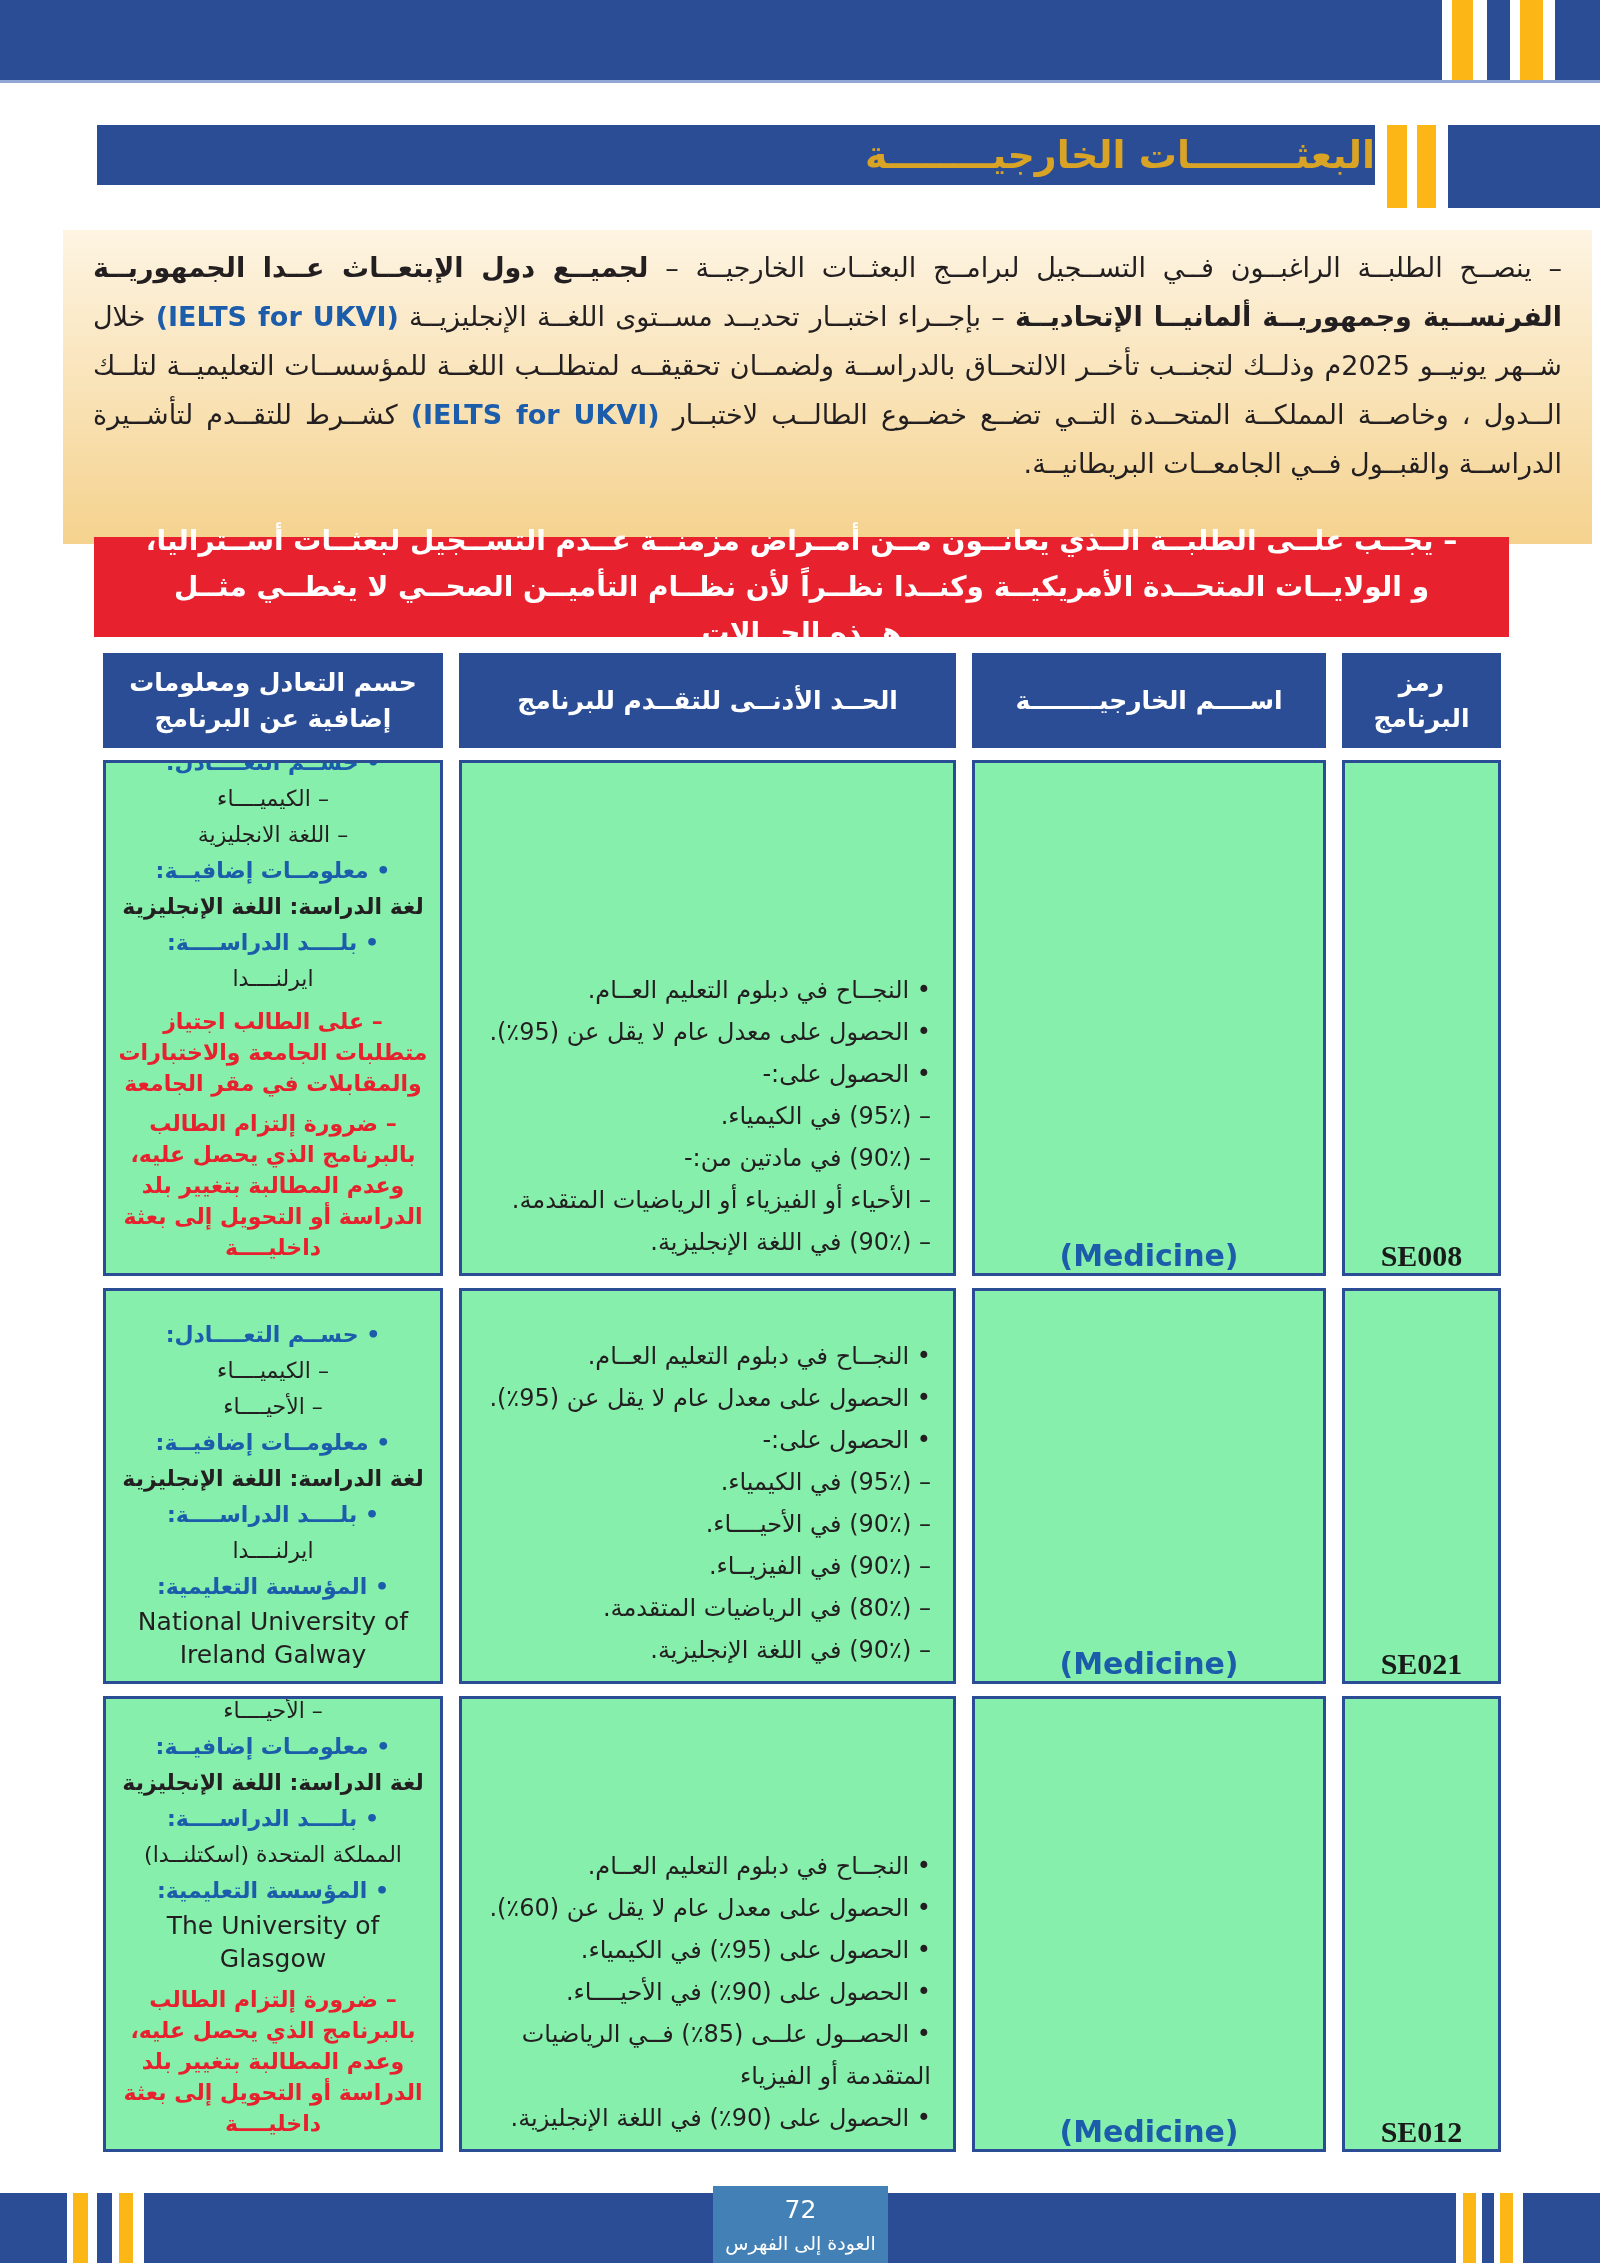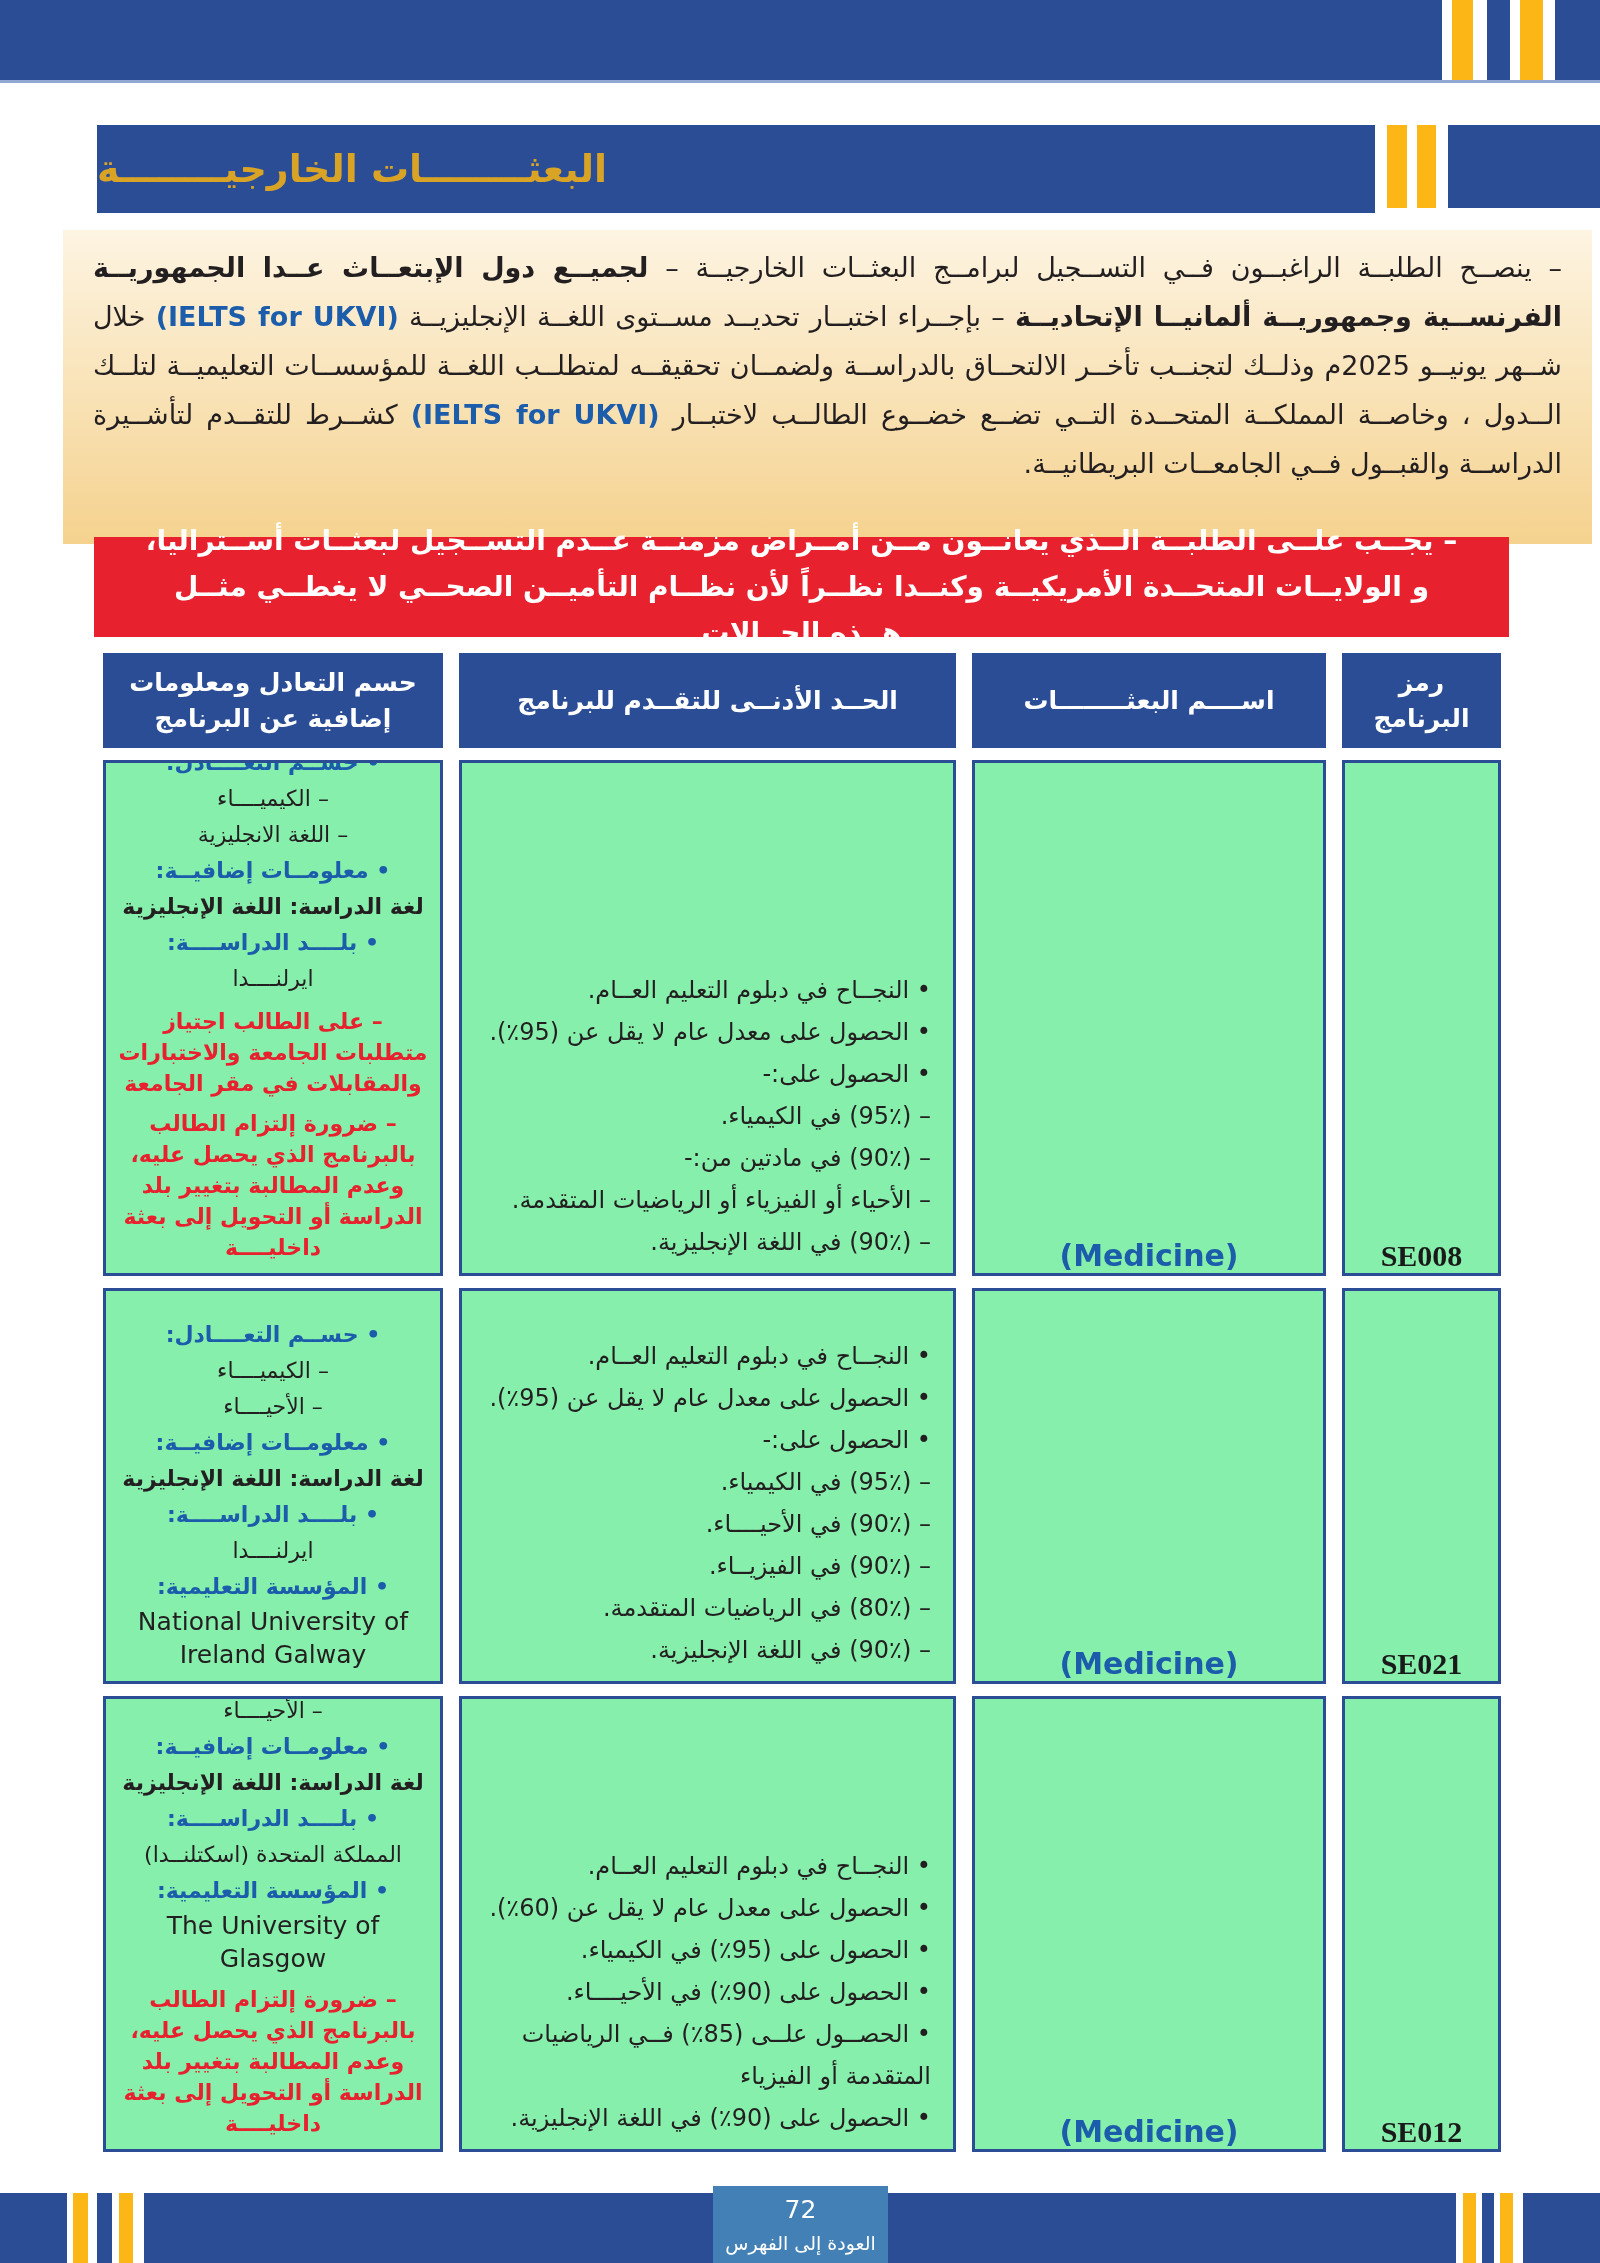--- a/index.html
+++ b/index.html
@@ -17,22 +17,22 @@
   html,body{background:#ffffff;}
   body{font-family:"DejaVu Sans",sans-serif;color:var(--text);}
   .page{position:relative;width:1600px;height:2263px;background:#fff;overflow:hidden;margin:0 auto;}
   .abs{position:absolute;}
 
   
   .topbar{top:0;left:0;width:1442px;height:80px;background:var(--primary-blue);}
   .top-underline{top:80px;left:0;width:1600px;height:3px;background:#93a7d4;}
 
   
-  .banner{top:125px;left:97px;width:1278px;height:88px;background:var(--primary-blue);
-          display:flex;align-items:center;justify-content:flex-start;}
+  .banner{top:125px;left:97px;width:1278px;height:60px;background:var(--primary-blue);
+          display:flex;align-items:center;justify-content:flex-end;}
   .banner-title{color:var(--title-gold);font-size:38px;font-weight:bold;letter-spacing:1px;direction:rtl;}
 
   
   .intro{top:230px;left:63px;width:1529px;height:314px;
          background:linear-gradient(180deg,var(--cream-top),var(--cream-bottom));
          direction:rtl;text-align:justify;padding:13px 30px 0 30px;overflow:hidden;}
   .intro p{font-size:27px;line-height:49px;color:var(--text);}
   .intro b.arb{font-weight:bold;}
   .ielts{color:var(--link-blue);unicode-bidi:embed;}
 
@@ -94,21 +94,21 @@
   <div class="abs intro">
     <p><span>– ينصــح الطلبــة الراغبــون فــي التســجيل لبرامــج البعثــات الخارجيــة – </span><b class="arb">لجميــع دول الإبتعــاث عــدا الجمهوريــة الفرنســية وجمهوريــة ألمانيــا الإتحاديــة</b><span> – بإجــراء اختبــار تحديــد مســتوى اللغــة الإنجليزيــة </span><b class="ielts" dir="ltr">(IELTS for UKVI)</b><span> خلال شــهر يونيــو 2025م وذلــك لتجنــب تأخــر الالتحــاق بالدراســة ولضمــان تحقيقــه لمتطلــب اللغــة للمؤسســات التعليميــة لتلــك الــدول ، وخاصــة المملكــة المتحــدة التــي تضــع خضــوع الطالــب لاختبــار </span><b class="ielts" dir="ltr">(IELTS for UKVI)</b><span> كشــرط للتقــدم لتأشــيرة الدراســة والقبــول فــي الجامعــات البريطانيــة.</span></p>
   </div>
 
   <div class="abs warning">
     <p>– يجــب علــى الطلبــة الــذي يعانــون مــن أمــراض مزمنــة عــدم التســجيل لبعثــات أســتراليا، و الولايــات المتحــدة الأمريكيــة وكنــدا نظــراً لأن نظــام التأميــن الصحــي لا يغطــي مثــل هــذه الحــالات</p>
   </div>
 
   <div class="abs grid">
       <div class="hcell">رمز البرنامج</div>
-      <div class="hcell">اســــم البعثــــــــات</div>
+      <div class="hcell">اســــم الخارجيــــــــة</div>
       <div class="hcell">الحــد الأدنــى للتقــدم للبرنامج</div>
       <div class="hcell">حسم التعادل ومعلومات إضافية عن البرنامج</div>
       <div class="cell code-cell">SE008</div>
       <div class="cell name-cell">(Medicine)</div>
       <div class="cell req-cell">
         <div class="req-line">• النجــاح في دبلوم التعليم العــام.</div>
         <div class="req-line">• الحصول على معدل عام لا يقل عن (95٪).</div>
         <div class="req-line">• الحصول على:-</div>
         <div class="req-line">– (95٪) في الكيمياء.</div>
         <div class="req-line">– (90٪) في مادتين من:-</div>

